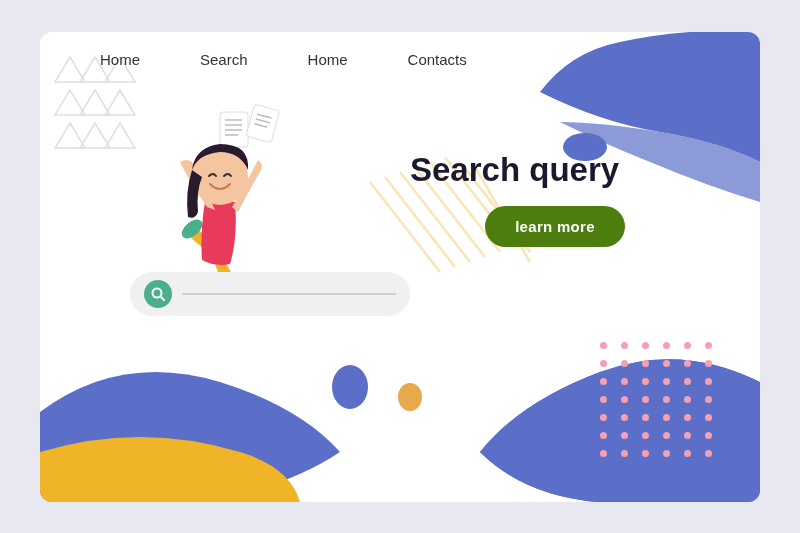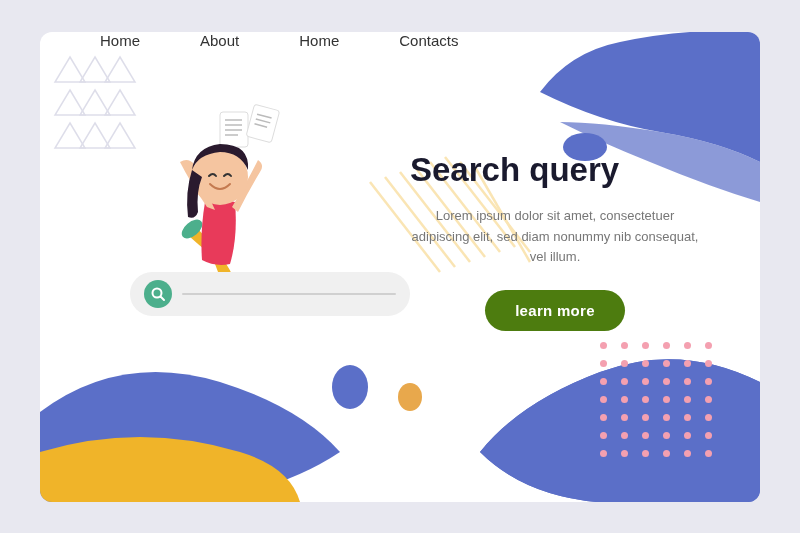--- a/index.html
+++ b/index.html
@@ -23,20 +23,21 @@
     }
 
     
     .nav {
       position: absolute;
       top: 0;
       left: 0;
       right: 0;
       height: 55px;
       display: flex;
+      align-items: center;
       padding: 0 60px;
       gap: 60px;
       z-index: 10;
     }
     .nav-item {
       font-size: 15px;
       color: #333;
       cursor: pointer;
     }
 
@@ -232,21 +233,21 @@
       <div class="pink-dot"></div>
       <div class="pink-dot"></div>
       <div class="pink-dot"></div>
       <div class="pink-dot"></div>
       <div class="pink-dot"></div>
       <div class="pink-dot"></div>
     </div>
 
   <nav class="nav">
     <span class="nav-item">Home</span>
-    <span class="nav-item">About</span>
+    <span class="nav-item">Search</span>
     <span class="nav-item">Home</span>
     <span class="nav-item">Contacts</span>
   </nav>
 
   <div class="character">
     <svg viewBox="0 0 220 220" xmlns="http://www.w3.org/2000/svg">
 
       <rect x="100" y="10" width="28" height="35" rx="3" fill="white" stroke="#ddd" stroke-width="1"></rect>
       <line x1="105" y1="18" x2="122" y2="18" stroke="#bbb" stroke-width="1.5"></line>
       <line x1="105" y1="23" x2="122" y2="23" stroke="#bbb" stroke-width="1.5"></line>
@@ -290,17 +291,16 @@
       <svg viewBox="0 0 16 16" fill="none" xmlns="http://www.w3.org/2000/svg">
         <circle cx="7" cy="7" r="4.5" stroke="white" stroke-width="2"></circle>
         <line x1="10.5" y1="10.5" x2="14" y2="14" stroke="white" stroke-width="2" stroke-linecap="round"></line>
       </svg>
     </div>
     <div class="search-input-fake"></div>
   </div>
 
   <div class="right-content">
     <h1 class="heading">Search query</h1>
-    <p class="body-text">Lorem ipsum dolor sit amet, consectetuer adipiscing elit, sed diam nonummy nib consequat, vel illum.</p>
     <button class="learn-more-btn">learn more</button>
   </div>
 
 </div>
 
 </body></html>

